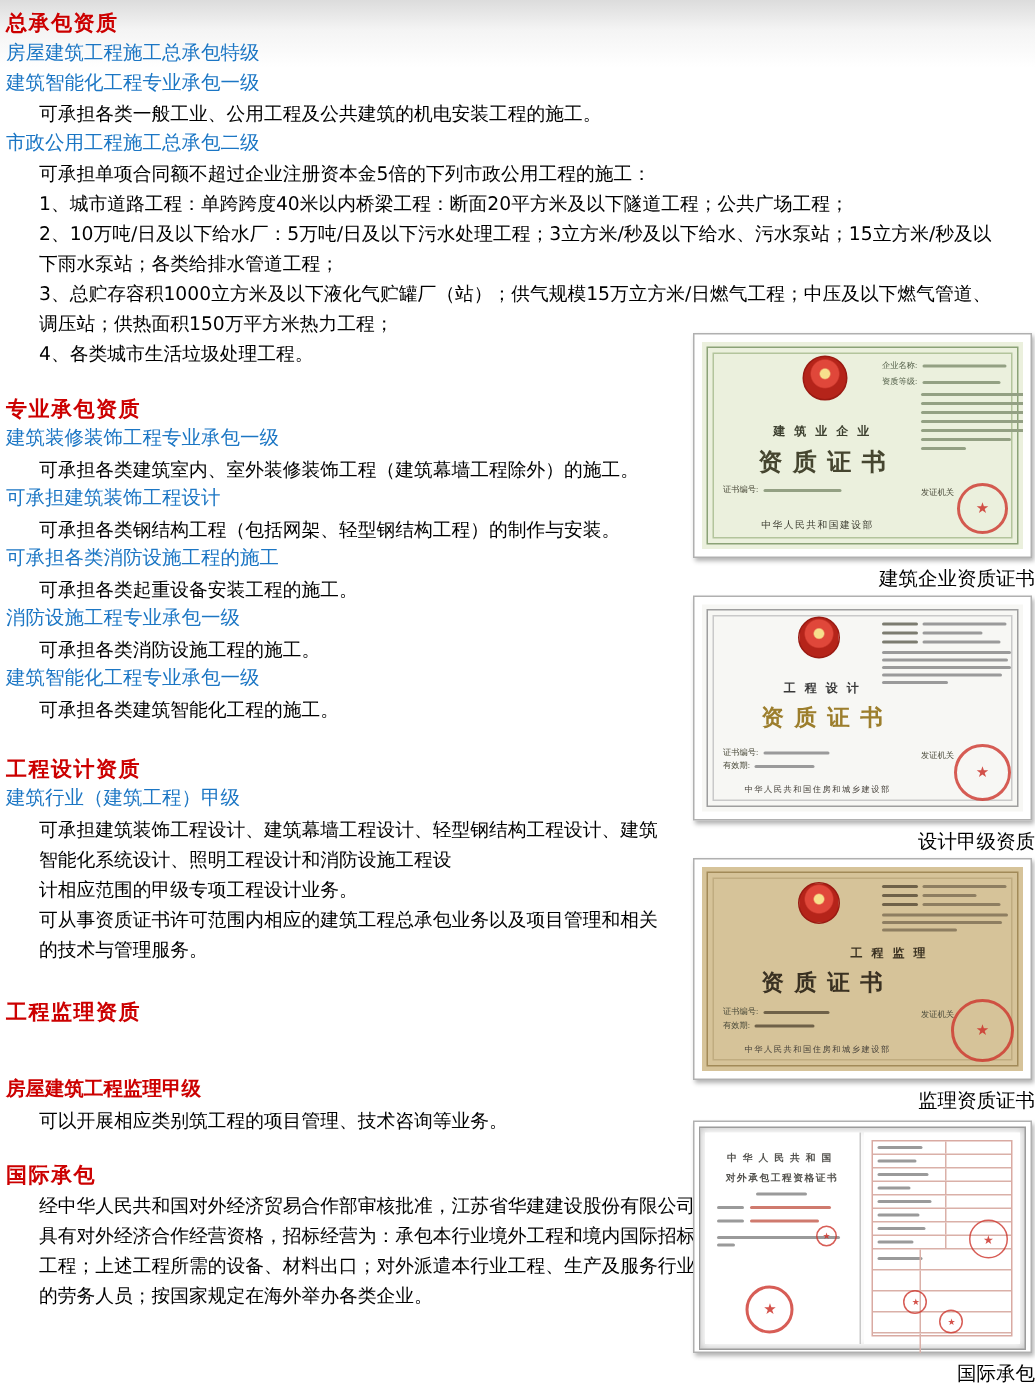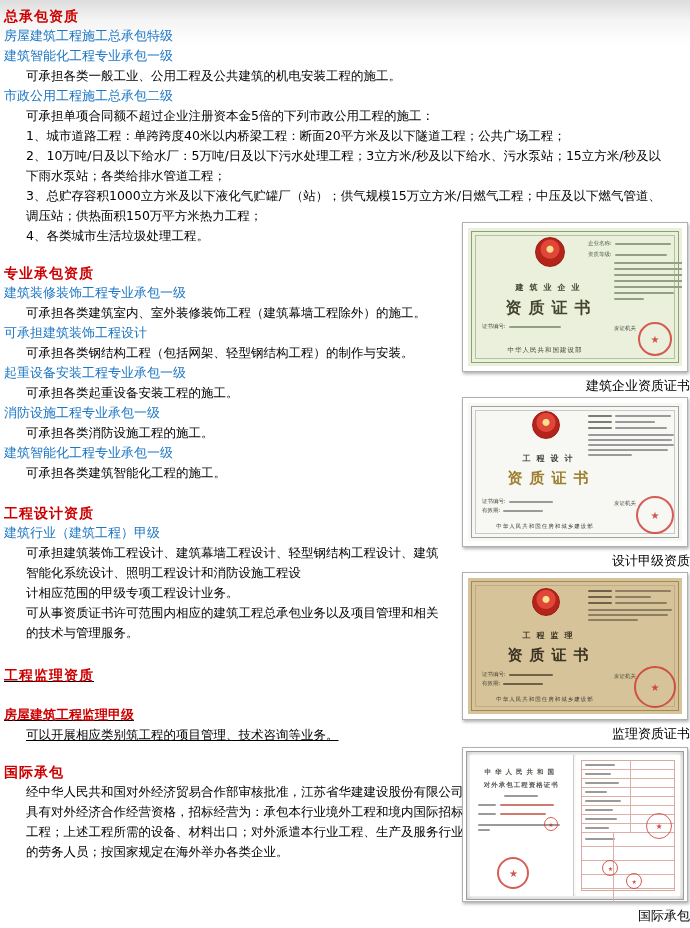--- a/index.html
+++ b/index.html
@@ -3,23 +3,23 @@
 <meta charset="utf-8">
 <style>
   html,body{margin:0;padding:0;background:#fff;}
   .page{position:relative;width:690px;height:928px;overflow:hidden;
         font-family:"DejaVu Sans",sans-serif;
         background:linear-gradient(to bottom,#dcdcdc 0,#f4f4f4 20px,#ffffff 45px);padding-left:28px;}
   
   .content{position:absolute;left:4px;top:6px;width:678px;}
   .sec-title{margin:0;font-size:14px;font-weight:bold;color:#cc0000;line-height:20px;letter-spacing:1px;}
   .qhead{display:block;font-size:13px;color:#1b76c4;line-height:20px;text-decoration:none;cursor:pointer;}
-  .qhead-red{display:block;font-size:13px;font-weight:bold;color:#cc0000;line-height:20px;margin-top:20px;}
+  .qhead-red{display:block;font-size:13px;font-weight:bold;color:#cc0000;line-height:20px;margin-top:32px;}
   .qbody{margin:0 0 0 22px;max-width:648px;font-size:12.5px;color:#000;line-height:20px;white-space:pre-line;}
-  .mt17{margin-top:17px;} .mt20{margin-top:20px;} .mt22{margin-top:22px;text-decoration:underline;}
+  .mt17{margin-top:17px;} .mt20{margin-top:20px;} .mt22{margin-top:22px;}
   
   .certs{position:absolute;left:462px;top:222px;width:228px;height:706px;}
   .fig{position:absolute;left:0;width:228px;margin:0;font-family:Liberation Serif, serif;}
   .f-1{top:0;} .f-2{top:175px;} .f-3{top:350px;} .f-4{top:525px;}
   .photo{box-sizing:border-box;width:226px;height:150px;background:#fff;border:1px solid #b0b0b0;
          padding:5px;box-shadow:1px 2px 3px rgba(0,0,0,.3);}
   .f-3 .photo{height:148px;} .f-4 .photo{height:155px;padding:3px;}
   .cap{margin-top:5px;text-align:right;font-size:13px;color:#000;}
   .cert{position:relative;height:100%;overflow:hidden;}
   .frame{position:absolute;border:1px solid;pointer-events:none;}
@@ -33,21 +33,21 @@
   .c-tan{background:#d6c399;}
   .c-tan .fA{inset:3px;border-color:#a28a58;} .c-tan .fB{inset:7px;border-color:#c0ac80;}
   .emblem{position:absolute;width:28px;height:28px;border-radius:50%;border:1px solid #9a1a12;
           background:radial-gradient(circle at 50% 40%,#f7e08c 0 3px,#e0473a 4px 9px,#b5241a 10px 14px);}
   .e1{left:67px;top:9px;} .e2{left:64px;top:8px;width:26px;height:26px;} .e3{left:64px;top:10px;width:26px;height:26px;}
   .org{position:absolute;left:10px;top:54px;width:145px;text-align:center;font-size:8px;
        letter-spacing:6px;font-weight:bold;color:#3d4030;}
   .big{position:absolute;left:6px;top:70px;width:155px;text-align:center;font-size:16px;
        letter-spacing:7px;font-weight:bold;color:#45452f;}
   .c-silver .org{color:#3a3a3a;top:50px;} .c-silver .big{color:#9c7e2c;font-size:15px;top:66px;}
-  .c-tan .org{color:#3b3222;top:52px;} .c-tan .big{color:#3a3122;font-size:15px;top:68px;}
+  .c-tan .org{color:#3b3222;top:52px;text-align:right;} .c-tan .big{color:#3a3122;font-size:15px;top:68px;}
   .rblock{position:absolute;left:120px;top:12px;width:88px;}
   .row{display:flex;align-items:center;gap:3px;margin-bottom:4px;}
   .lb{font-size:5.5px;color:#54604a;white-space:nowrap;}
   .bar{display:block;height:2px;background:#93a083;border-radius:1px;}
   .bar-d{background:#7c7c70;} .bar-t{background:#6f6148;} .bar-r{background:#cf7a6e;} .bar-g{background:#9a9a9a;}
   .no-line{position:absolute;left:14px;bottom:36px;display:flex;align-items:center;gap:3px;
            font-size:5.5px;color:#4a4a3a;}
   .vl-line{position:absolute;left:14px;bottom:27px;display:flex;align-items:center;gap:3px;
            font-size:5.5px;color:#4a4a3a;}
   .issuer{position:absolute;left:0;right:60px;bottom:11px;text-align:center;font-size:6.5px;
@@ -106,21 +106,21 @@
 调压站；供热面积150万平方米热力工程；
 4、各类城市生活垃圾处理工程。</p>
     </section>
 
     <section class="mt17">
       <h2 class="sec-title">专业承包资质</h2>
       <a class="qhead">建筑装修装饰工程专业承包一级</a>
       <p class="qbody">可承担各类建筑室内、室外装修装饰工程（建筑幕墙工程除外）的施工。</p>
       <a class="qhead">可承担建筑装饰工程设计</a>
       <p class="qbody">可承担各类钢结构工程（包括网架、轻型钢结构工程）的制作与安装。</p>
-      <a class="qhead">起重设备安装工程专业承包一级</a>
+      <a class="qhead">可承担各类消防设施工程的施工</a>
       <p class="qbody">可承担各类起重设备安装工程的施工。</p>
       <a class="qhead">消防设施工程专业承包一级</a>
       <p class="qbody">可承担各类消防设施工程的施工。</p>
       <a class="qhead">建筑智能化工程专业承包一级</a>
       <p class="qbody">可承担各类建筑智能化工程的施工。</p>
     </section>
 
     <section class="mt20">
       <h2 class="sec-title">工程设计资质</h2>
       <a class="qhead">建筑行业（建筑工程）甲级</a>

